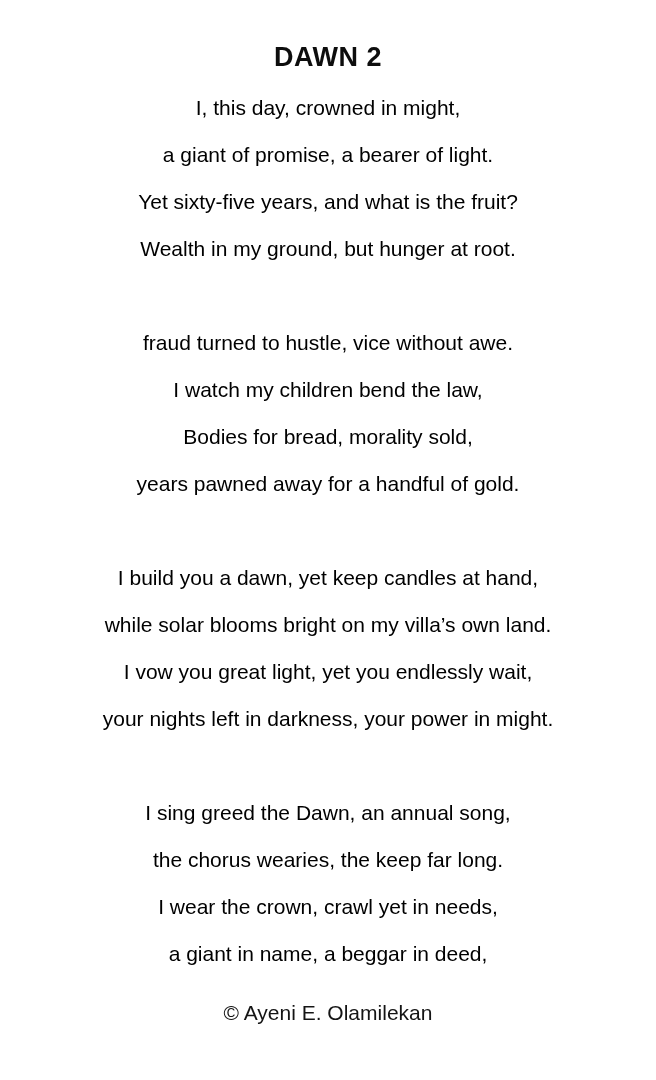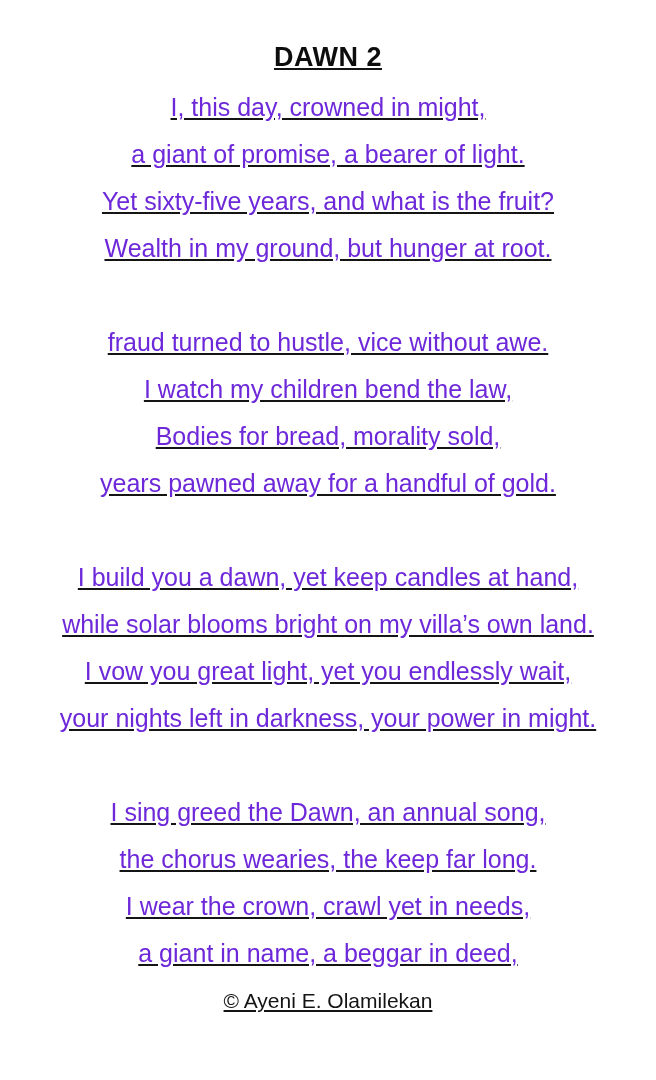--- a/index.html
+++ b/index.html
@@ -12,21 +12,20 @@
     height: 1080px;
     overflow: hidden;
     font-family: "Liberation Sans", "DejaVu Sans", sans-serif;
     color: #141414;
   }
   .page {
     width: 656px;
     height: 964px;
     text-align: center;
     box-sizing: border-box;
-    text-decoration: underline;
   }
   .poem-title {
     margin: 0;
     padding-top: 38px;
     height: 38px;
     line-height: 38px;
     font-size: 27px;
     font-weight: 700;
     letter-spacing: 0.5px;
     color: #0d0d0d;
@@ -38,27 +37,27 @@
   .stanza.first {
     margin-top: 8px;
   }
   .stanza.gap {
     margin-top: 47px;
   }
   .line {
     margin: 0;
     height: 47px;
     line-height: 47px;
-    font-size: 25px;
+    font-size: 21px;
     font-weight: 400;
     white-space: nowrap;
-    color: #6d28d9;
+    color: #000000;
   }
   .attribution {
-    margin: 0;
+    margin: 12px;
     height: 47px;
     line-height: 47px;
     font-size: 21px;
     color: #141414;
   }
 </style>
 </head>
 <body>
 
 <div class="page">

